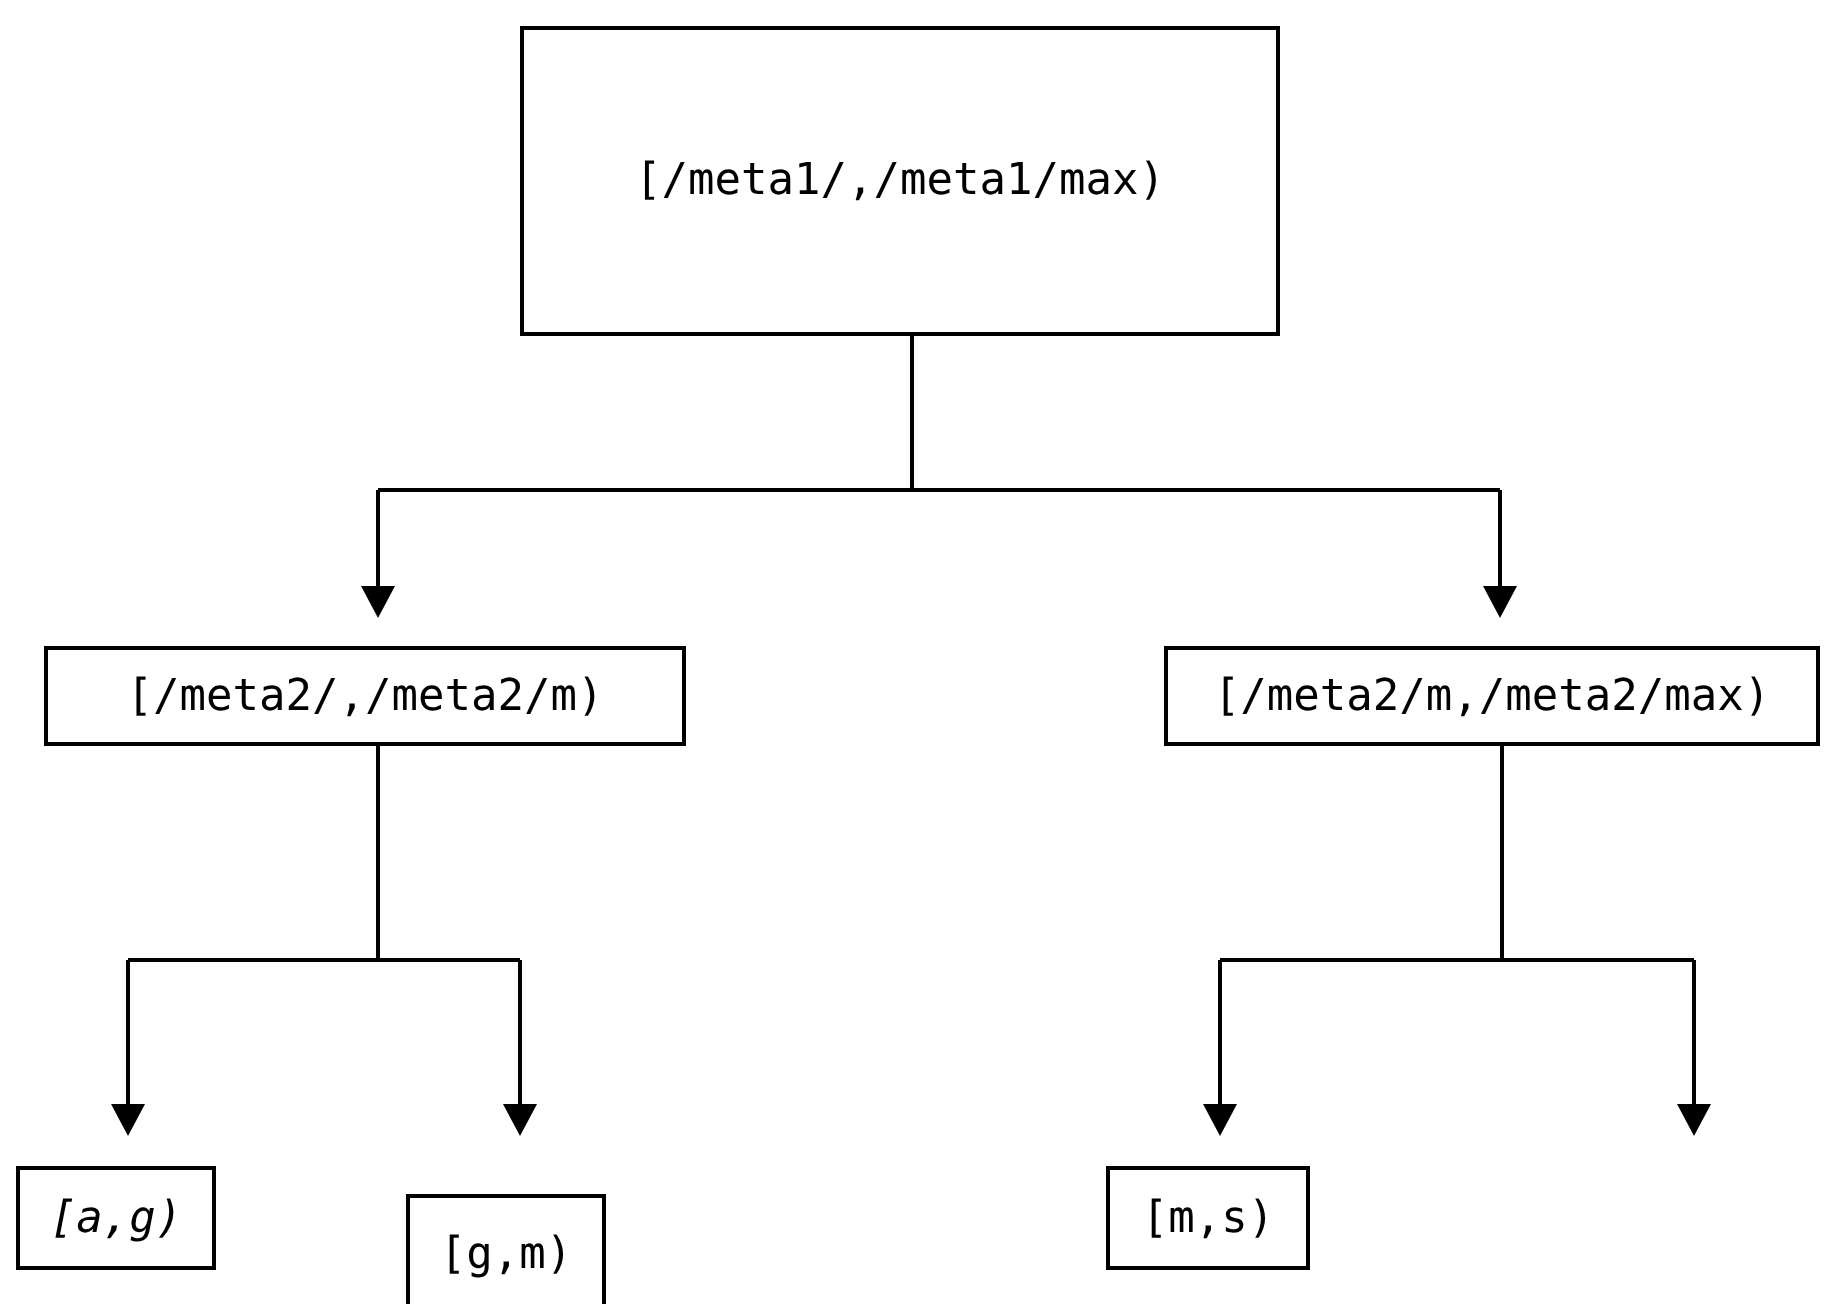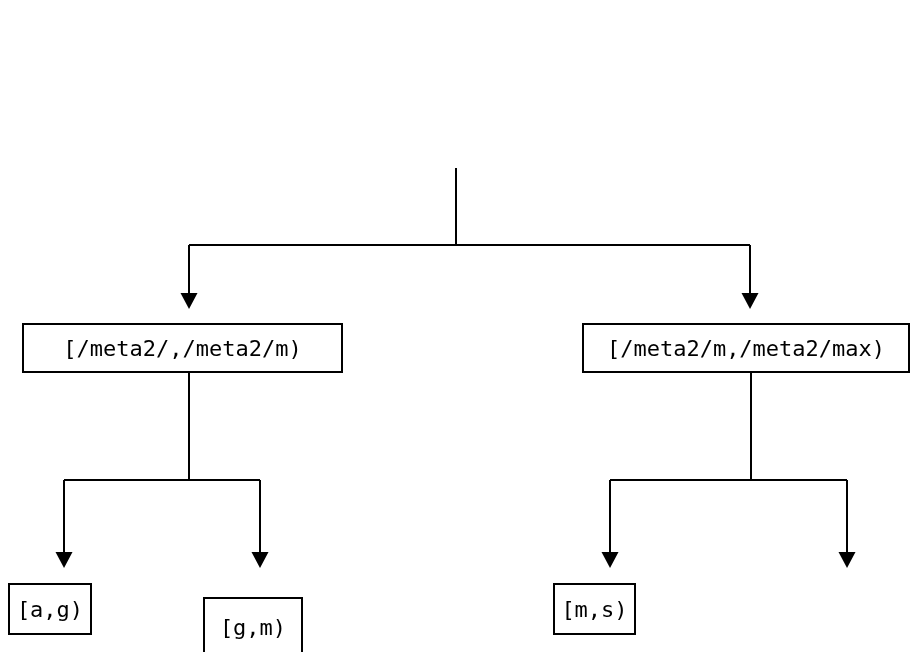--- a/index.html
+++ b/index.html
@@ -39,23 +39,23 @@
     color: var(--text-color, #000000);
     display: flex;
     align-items: center;
     justify-content: center;
     font-size: 22px;
     white-space: nowrap;
   }
   .node-root  { left: 260px; top: 13px;  width: 380px; height: 155px; }
   .node-l2a   { left: 22px;  top: 323px; width: 321px; height: 50px; text-align: center; }
   .node-l2b   { left: 582px; top: 323px; width: 328px; height: 50px; }
-  .node-leaf0 { left: 8px;   top: 583px; width: 84px; height: 52px; }
+  .node-leaf0 { left: 8px;   top: 583px; width: 100px; height: 52px; font-style: italic; }
   .node-leaf1 { left: 203px; top: 597px; width: 100px; height: 60px; }
-  .node-leaf2 { left: 553px; top: 583px; width: 83px; height: 52px; }
+  .node-leaf2 { left: 553px; top: 583px; width: 102px; height: 52px; }
   .node-leaf3 { left: 778px; top: 583px; width: 125px; height: 52px; }
 </style>
 </head>
 <body>
 
 <div class="canvas">
 
   <svg class="connectors" width="912" height="652" viewBox="0 0 912 652" aria-hidden="true">
 
     <path d="M456,168 V246"></path>
@@ -73,20 +73,23 @@
     <polygon points="251.5,552 268.5,552 260,568"></polygon>
 
     <path d="M751,373 V481"></path>
     <path d="M610,480 H847"></path>
     <path d="M610,480 V553"></path>
     <path d="M847,480 V553"></path>
     <polygon points="601.5,552 618.5,552 610,568"></polygon>
     <polygon points="838.5,552 855.5,552 847,568"></polygon>
   </svg>
 
+  <div class="node node-root">
+    <span>[/meta1/,/meta1/max)</span>
+  </div>
 
   <div class="node node-l2a">
     <span>[/meta2/,/meta2/m)</span>
   </div>
 
   <div class="node node-l2b">
     <span>[/meta2/m,/meta2/max)</span>
   </div>
 
   <div class="node node-leaf0">

